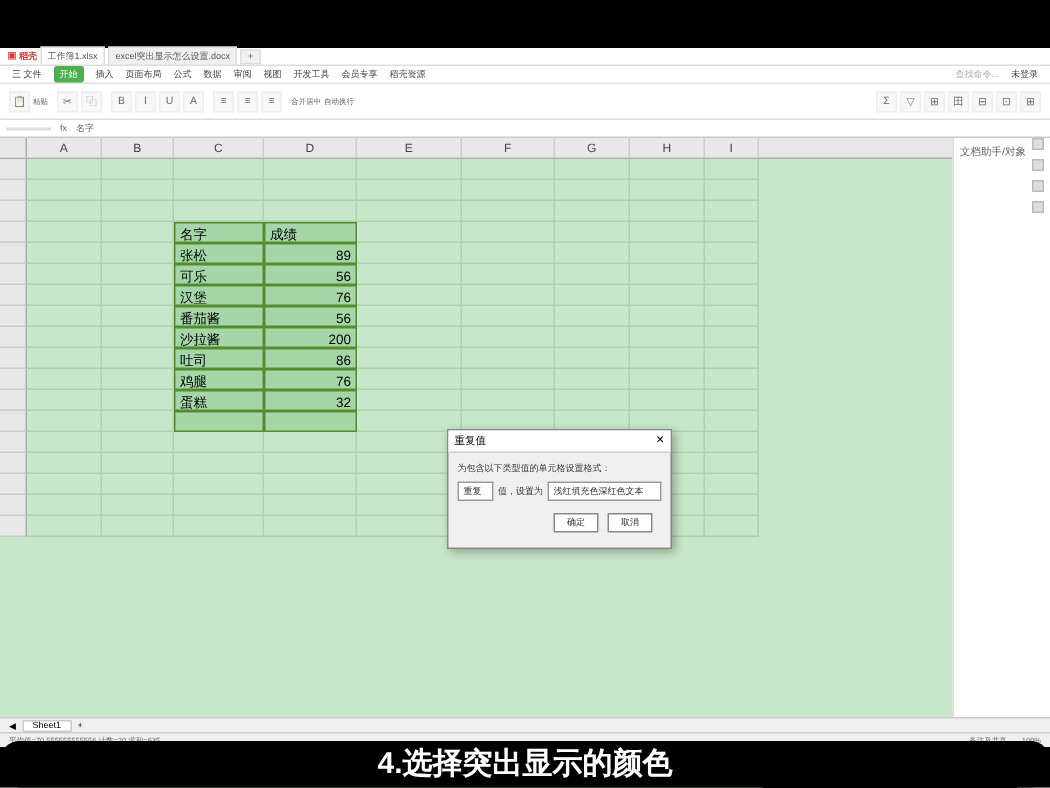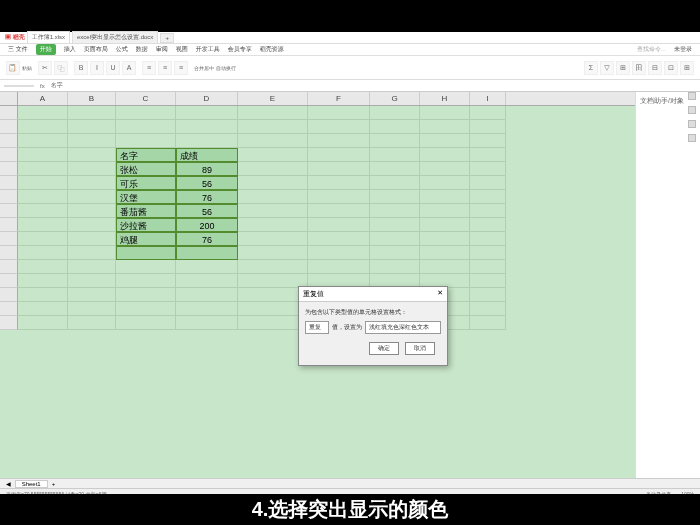--- a/index.html
+++ b/index.html
@@ -21,37 +21,37 @@
 .main-area { display: flex; height: calc(100% - 76px); }
 .sheet-area { flex: 1; position: relative; background: #c8e6c9; overflow: hidden; }
 .col-headers { display: flex; height: 14px; background: #e8e8e8; border-bottom: 1px solid #aaa; }
 .row-corner { width: 18px; background: #e8e8e8; border-right: 1px solid #aaa; }
 .col-h { border-right: 1px solid #ccc; text-align: center; font-size: 8px; color: #444; line-height: 14px; background: #e8e8e8; }
 .rows { overflow: hidden; }
 .row { display: flex; height: 14px; }
 .row-h { width: 18px; background: #e8e8e8; border-right: 1px solid #aaa; border-bottom: 1px solid #ccc; font-size: 6px; text-align: center; line-height: 14px; color: #666; }
 .cell { border-right: 1px solid #b0d0b0; border-bottom: 1px solid #b0d0b0; font-size: 8px; padding: 0 3px; line-height: 14px; overflow: hidden; white-space: nowrap; }
 .data-cell { background: #a5d6a7; border: 1px solid #558b2f; font-size: 9px; }
-.data-cell.num { text-align: center; }
+.data-cell.num { text-align: right; }
 .col-A { width: 50px; } .col-B { width: 48px; } .col-C { width: 60px; } .col-D { width: 62px; }
 .col-E { width: 70px; } .col-F { width: 62px; } .col-G { width: 50px; } .col-H { width: 50px; } .col-I { width: 36px; }
 .side-panel { width: 65px; background: #fff; border-left: 1px solid #ddd; font-size: 6px; padding: 4px; color: #666; }
 .side-title { font-size: 7px; margin-bottom: 4px; }
 .dialog { position: absolute; top: 194px; left: 298px; width: 150px; background: #f0f0f0; border: 1px solid #888; box-shadow: 2px 2px 6px rgba(0,0,0,0.3); font-size: 6px; }
 .dlg-title { background: #fff; border-bottom: 1px solid #ccc; padding: 2px 4px; display: flex; justify-content: space-between; font-size: 7px; }
 .dlg-close { cursor: pointer; }
 .dlg-body { padding: 6px; color: #333; }
 .dlg-row { display: flex; gap: 3px; align-items: center; margin: 4px 0; }
 .dlg-ctrl { background: #fff; border: 1px solid #999; padding: 1px 3px; font-size: 6px; flex: 1; }
 .dlg-btns { display: flex; justify-content: flex-end; gap: 6px; padding: 4px 6px; }
 .dlg-btn { background: #fff; border: 1px solid #888; padding: 1px 8px; font-size: 6px; cursor: pointer; }
 .status-bar { height: 10px; background: #f0f0f0; border-top: 1px solid #ccc; font-size: 5px; color: #666; display: flex; align-items: center; padding: 0 6px; gap: 10px; }
 .sheet-tabs-row { height: 10px; background: #f0f0f0; display: flex; align-items: center; font-size: 6px; padding: 0 6px; gap: 4px; border-top: 1px solid #ccc; }
 .sheet-tab { background: #fff; border: 1px solid #ccc; padding: 0 6px; }
-.caption-bar { position: absolute; bottom: 0; left: 0; width: 700px; height: 31px; background: #000; color: #fff; font-size: 20px; text-align: center; line-height: 31px; font-weight: bold; }
+.caption-bar { position: absolute; bottom: 0; left: 0; width: 700px; height: 31px; background: #000; color: #fff; font-size: 20px; text-align: center; line-height: 31px; font-weight: bold; border-radius: 13px; }
 .right-icons { position: absolute; right: 2px; top: 60px; width: 10px; display: flex; flex-direction: column; gap: 6px; }
 .ri { width: 8px; height: 8px; background: #ddd; border: 1px solid #bbb; }
 </style>
 </head>
 <body>
 
 <div class="app-area">
 
   <div class="titlebar">
     <div class="tab-row">
@@ -239,22 +239,46 @@
             <div class="cell col-E"></div>
             <div class="cell col-F"></div>
             <div class="cell col-G"></div>
             <div class="cell col-H"></div>
             <div class="cell col-I"></div>
           </div>
           <div class="row">
             <div class="row-h"></div>
             <div class="cell col-A"></div>
             <div class="cell col-B"></div>
+            <div class="cell col-C data-cell">吐司</div>
+            <div class="cell col-D data-cell num">86</div>
+            <div class="cell col-E"></div>
+            <div class="cell col-F"></div>
+            <div class="cell col-G"></div>
+            <div class="cell col-H"></div>
+            <div class="cell col-I"></div>
+          </div>
+          <div class="row">
+            <div class="row-h"></div>
+            <div class="cell col-A"></div>
+            <div class="cell col-B"></div>
             <div class="cell col-C data-cell">鸡腿</div>
             <div class="cell col-D data-cell num">76</div>
+            <div class="cell col-E"></div>
+            <div class="cell col-F"></div>
+            <div class="cell col-G"></div>
+            <div class="cell col-H"></div>
+            <div class="cell col-I"></div>
+          </div>
+          <div class="row">
+            <div class="row-h"></div>
+            <div class="cell col-A"></div>
+            <div class="cell col-B"></div>
+            <div class="cell col-C data-cell">蛋糕</div>
+            <div class="cell col-D data-cell num">32</div>
             <div class="cell col-E"></div>
             <div class="cell col-F"></div>
             <div class="cell col-G"></div>
             <div class="cell col-H"></div>
             <div class="cell col-I"></div>
           </div>
           <div class="row">
             <div class="row-h"></div>
             <div class="cell col-A"></div>
             <div class="cell col-B"></div>

